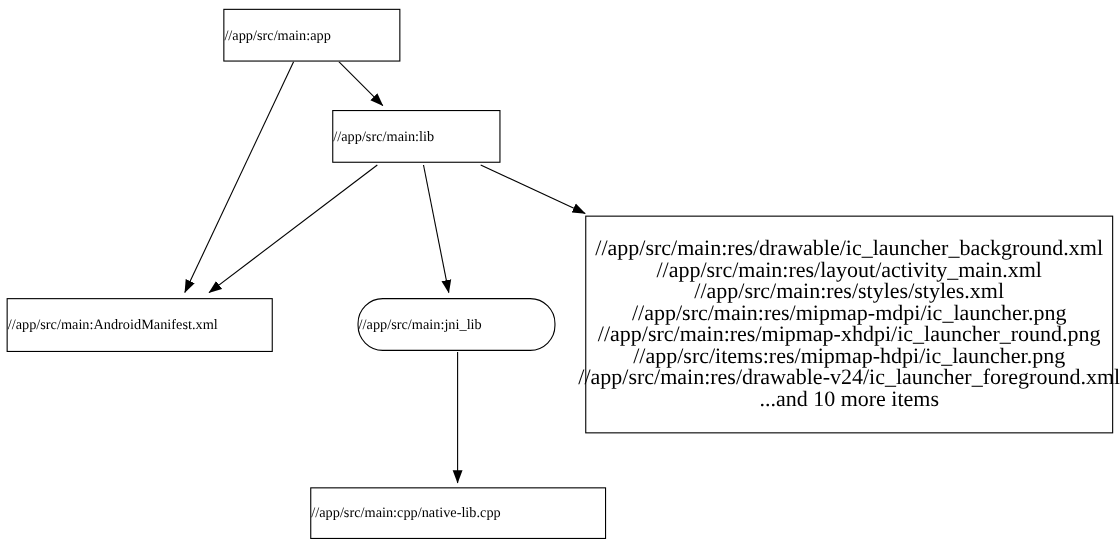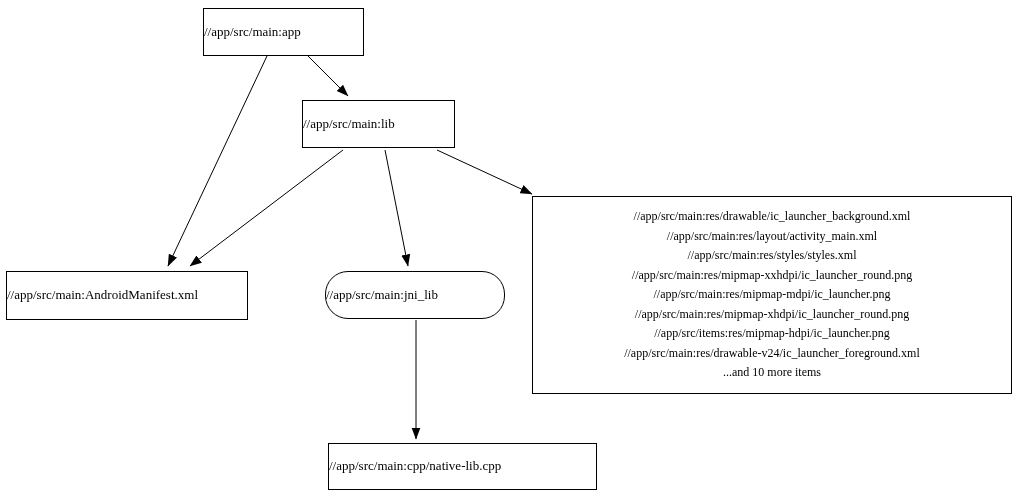--- a/index.html
+++ b/index.html
@@ -33,29 +33,29 @@
     align-items: center;
     justify-content: flex-start;
     text-align: center;
     font-size: 13px;
     line-height: 1.15;
     white-space: nowrap;
   }
   .node.multiline {
     flex-direction: column;
     justify-content: center;
-    font-size: 12px;
+    font-size: 20px;
     line-height: 19.5px;
   }
   .node-app        { left: 203px; top: 8px;   width: 161px; height: 48px; }
   .node-lib        { left: 302px; top: 100px; width: 153px; height: 48px; }
   .node-manifest   { left: 6px;   top: 271px; width: 242px; height: 49px; }
   .node-jnilib     { left: 325px; top: 271px; width: 180px; height: 48px; border-radius: 23px; }
   .node-resources  { left: 532px; top: 196px; width: 480px; height: 198px; }
-  .node-native     { left: 282px; top: 443px; width: 269px; height: 47px; margin-left: 46px; }
+  .node-native     { left: 282px; top: 443px; width: 269px; height: 47px; }
 </style>
 </head>
 <body>
 
 <div class="canvas">
 
   <svg class="edges-layer" width="1018" height="496" viewBox="0 0 1018 496" xmlns="http://www.w3.org/2000/svg">
     <defs>
       <marker id="arrow" markerUnits="userSpaceOnUse" markerWidth="13" markerHeight="10" refX="11.5" refY="5" orient="auto">
         <path d="M0,0.5 L12,5 L0,9.5 Z" fill="#000000"></path>
@@ -82,21 +82,20 @@
   </div>
 
   <div class="node node-jnilib">
     <span>//app/src/main:jni_lib</span>
   </div>
 
   <div class="node multiline node-resources">
     <span>//app/src/main:res/drawable/ic_launcher_background.xml</span>
     <span>//app/src/main:res/layout/activity_main.xml</span>
     <span>//app/src/main:res/styles/styles.xml</span>
-    <span>//app/src/main:res/mipmap-xxhdpi/ic_launcher_round.png</span>
     <span>//app/src/main:res/mipmap-mdpi/ic_launcher.png</span>
     <span>//app/src/main:res/mipmap-xhdpi/ic_launcher_round.png</span>
     <span>//app/src/items:res/mipmap-hdpi/ic_launcher.png</span>
     <span>//app/src/main:res/drawable-v24/ic_launcher_foreground.xml</span>
     <span>...and 10 more items</span>
   </div>
 
   <div class="node node-native">
     <span>//app/src/main:cpp/native-lib.cpp</span>
   </div>

